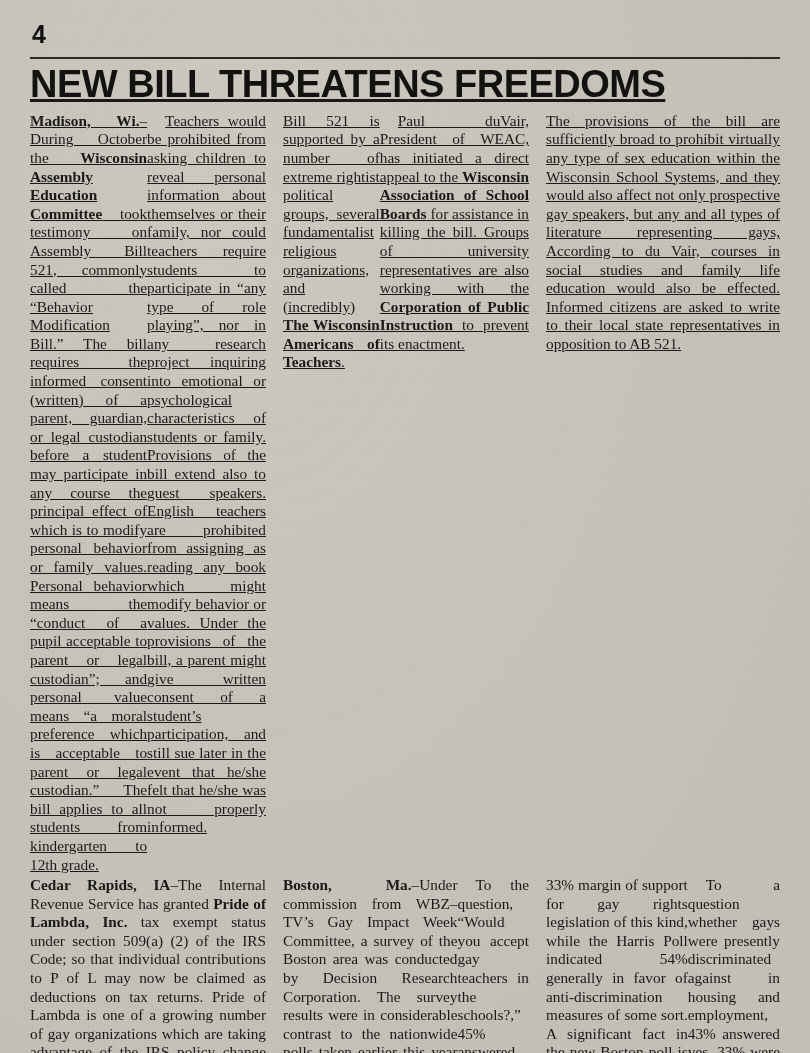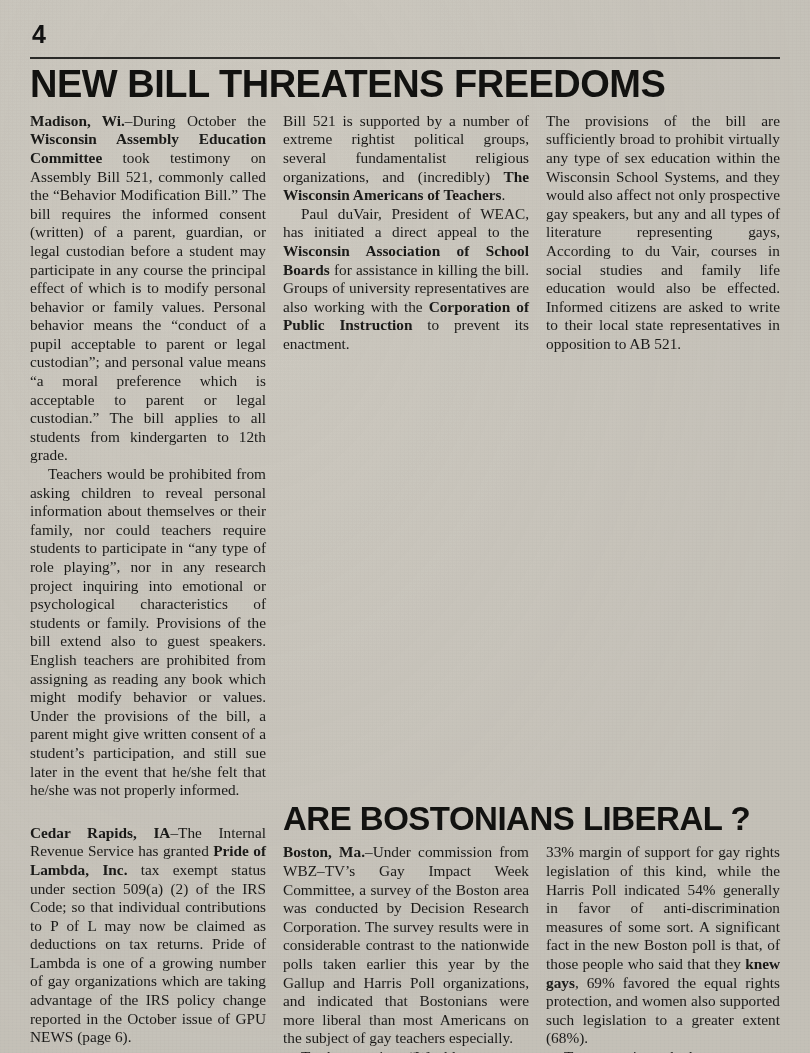--- a/index.html
+++ b/index.html
@@ -93,24 +93,25 @@
     hyphens: manual;
   }
   p.body + p.body {
     text-indent: 18px;
   }
   .b {
     font-weight: bold;
   }
   .block-col {
     display: flex;
-    flex-direction: column;
+    flex-direction: row;
   }
   .mast-wrap {
     margin-bottom: 2px;
+    text-decoration: underline;
   }
 </style>
 </head>
 <body>
 
 <div class="page">
 
   <div class="folio">4</div>
   <hr class="rule">
 
@@ -134,21 +135,20 @@
 
   <div class="cols-3" style="margin-top:2px;">
 
     <div class="col narrow-left block-col">
       <div style="height:22px;"></div>
       <p class="body"><span class="b">Cedar Rapids, IA</span>–The Internal Revenue Service has granted <span class="b">Pride of Lambda, Inc.</span> tax exempt status under section 509(a) (2) of the IRS Code; so that individual contributions to P of L may now be claimed as deductions on tax returns. Pride of Lambda is one of a growing number of gay organizations which are taking advantage of the IRS policy change reported in the October issue of GPU NEWS (page 6).</p>
 
     </div>
 
     <div class="col" style="flex:1 1 0;">
-      <h1 class="headline h-smaller" style="margin-top:0;">ARE BOSTONIANS LIBERAL ?</h1>
       <div class="cols-2">
         <div class="col block-col" style="flex:0 0 246px;">
           <p class="body"><span class="b">Boston, Ma.</span>–Under commission from WBZ–TV’s Gay Impact Week Committee, a survey of the Boston area was conducted by Decision Research Corporation. The survey results were in considerable contrast to the nationwide polls taken earlier this year by the Gallup and Harris Poll organizations, and indicated that Bostonians were more liberal than most Americans on the subject of gay teachers especially.</p>
           <p class="body">To the question, “Would you accept gay teachers in the schools?,” 45% answered in the affirmative, 14% maybe, 11% unsure, and only 30% answered negatively.</p>
 
         </div>
         <div class="col block-col">
           <p class="body">33% margin of support for gay rights legislation of this kind, while the Harris Poll indicated 54% generally in favor of anti-discrimination measures of some sort. A significant fact in the new Boston poll is that, of those people who said that they <span class="b">knew gays</span>, 69% favored the equal rights protection, and women also supported such legislation to a greater extent (68%).</p>
           <p class="body">To a question whether gays were presently discriminated against in housing and employment, 43% answered yes, 33% were unsure, and only 24% believed that gays were not subject to this discrimination.</p>
 

